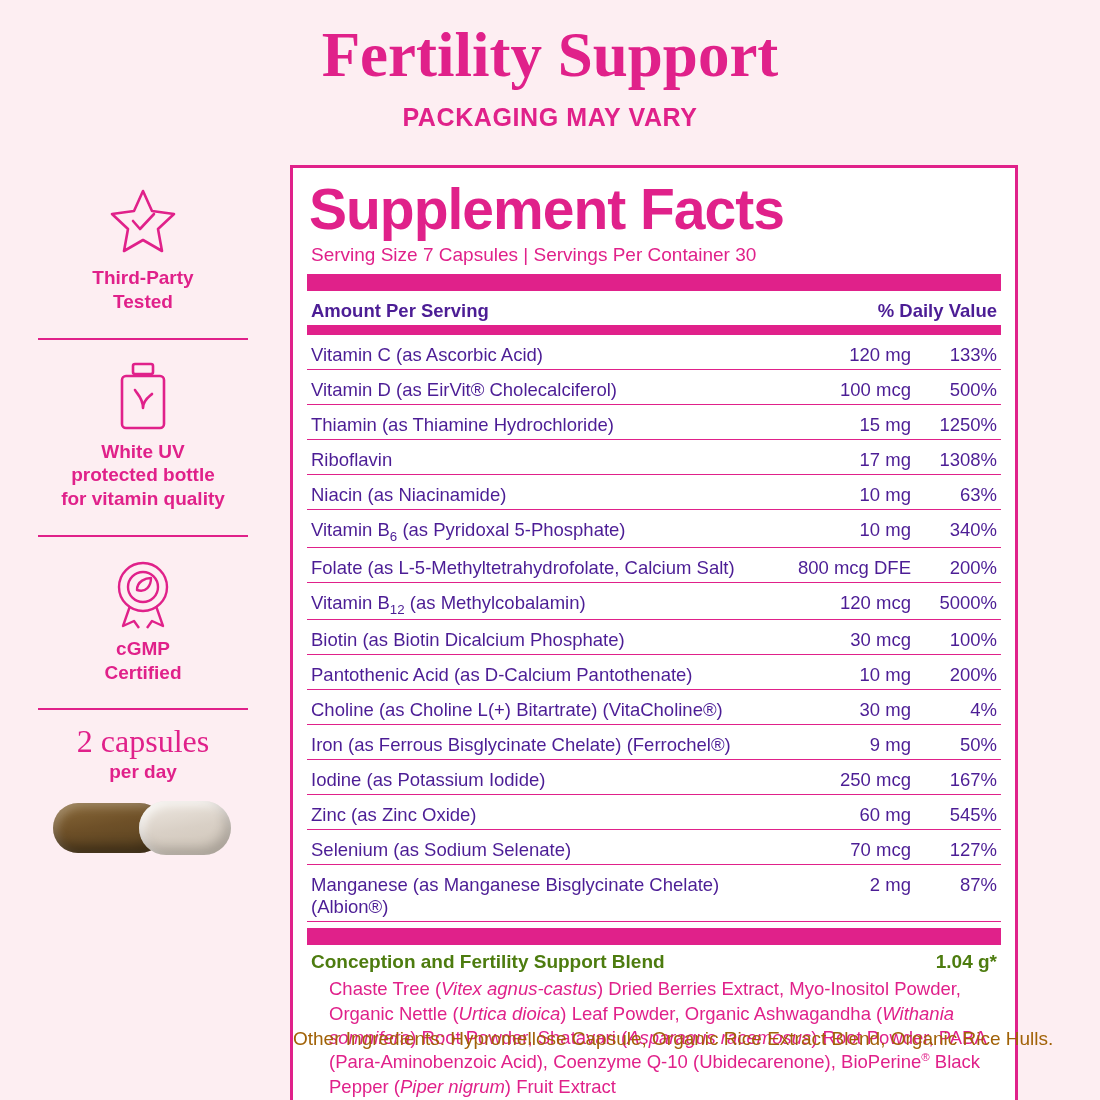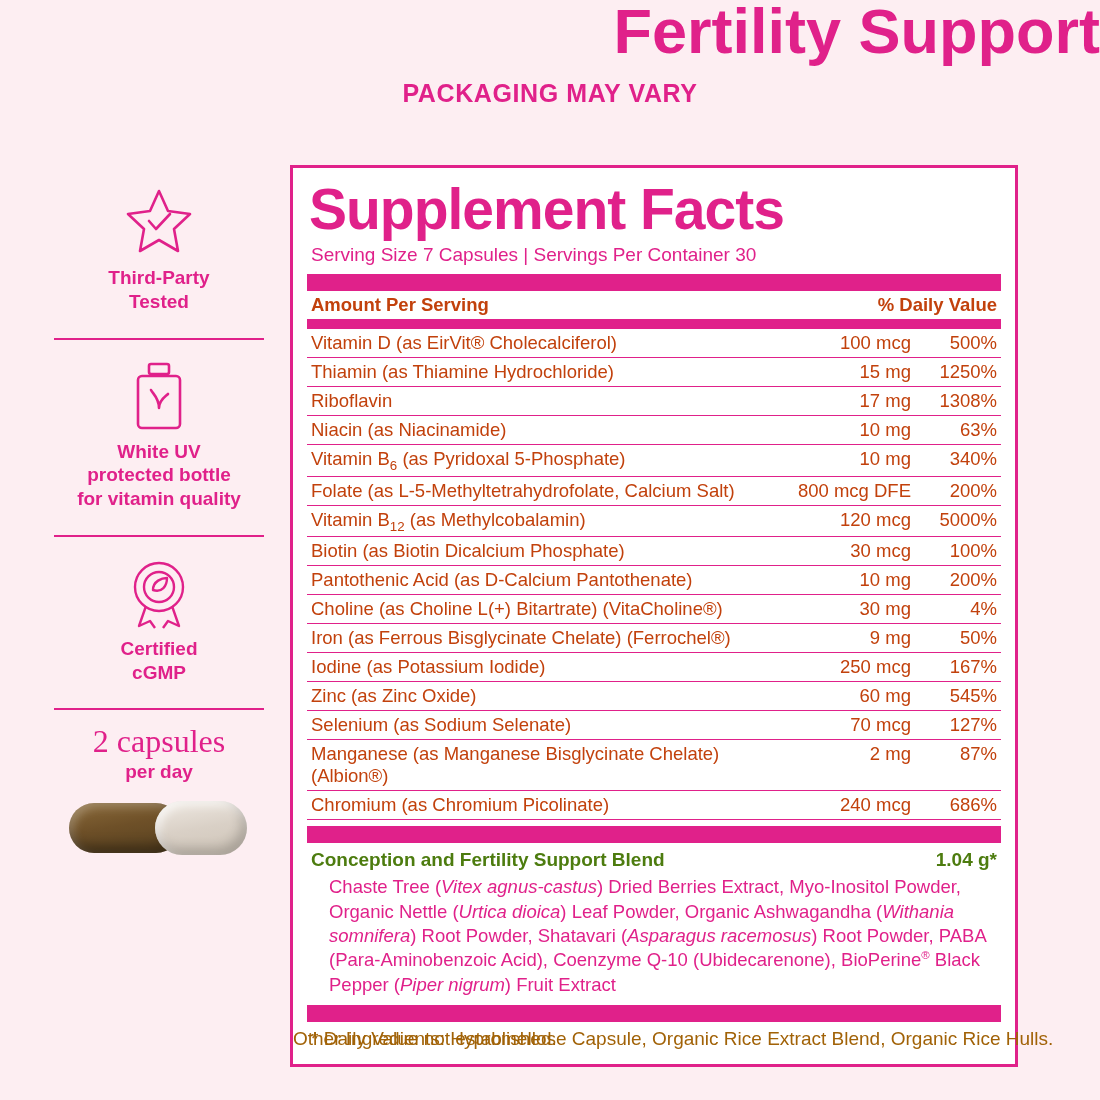--- a/index.html
+++ b/index.html
@@ -10,41 +10,42 @@
     background: #fdeef2;
     font-family: "Liberation Sans", sans-serif;
     color: #e0218a;
     overflow: hidden;
     position: relative;
   }
   .page { width: 1100px; height: 1100px; position: relative; }
 
   
   .title {
-    text-align: right;
-    font-family: Liberation Sans, sans-serif;
+    text-align: center;
+    font-family: Liberation Serif, serif;
     font-weight: bold;
     font-size: 63px;
     line-height: 1;
     color: #e0218a;
+    padding-top: 24px;
     letter-spacing: 0px;
   }
   .subtitle {
     text-align: center;
     font-size: 25px;
     font-weight: bold;
     letter-spacing: 0.6px;
     color: #e0218a;
     margin-top: 16px;
   }
 
   
   .left-col {
     position: absolute;
-    left: 48px;
+    left: 32px;
     top: 180px;
     width: 222px;
     text-align: center;
   }
   .badge { padding: 6px 0 10px 0; }
   .badge-icon { height: 72px; display: flex; align-items: center; justify-content: center; }
   .badge-text {
     font-size: 19px;
     font-weight: bold;
     line-height: 1.25;
@@ -114,23 +115,23 @@
     font-size: 19px;
     color: #e0218a;
     margin: 4px 0 8px 4px;
   }
   .bar-thick { height: 17px; background: #e0218a; margin: 0 0 0 0; }
   .bar-mid   { height: 10px; background: #e0218a; }
 
   table.facts { width: 100%; border-collapse: collapse; }
   table.facts td, table.facts th {
     border-bottom: 1.5px solid #e0218a;
-    padding: 3px 0 3px 0;
+    padding: 9px 0 3px 0;
     font-size: 18.5px;
-    color: #c2410c;
+    color: #4c1d95;
     vertical-align: baseline;
     text-align: left;
   }
   table.facts th { font-weight: bold; border-bottom: none; }
   .head-row th { padding: 2px 0 3px 0; }
   .c-name { padding-left: 4px !important; }
   .c-amt { text-align: right !important; white-space: nowrap; padding-right: 12px !important; }
   .c-dv  { text-align: right !important; white-space: nowrap; width: 78px; padding-right: 4px !important; margin-left: 28px; }
   .no-border td { border-bottom: none; }
 
@@ -212,22 +213,22 @@
       <div class="badge-icon">
         <svg width="74" height="74" viewBox="0 0 74 74" fill="none" stroke="#e0218a" stroke-width="2.4">
           <circle cx="37" cy="31" r="24"></circle>
           <circle cx="37" cy="31" r="15"></circle>
           <path d="M31 34 C31 25 40 22 45 22 C45 30 40 37 31 34 Z" stroke-linejoin="round"></path>
           <path d="M24 50 L17 70 L28 65 L33 72" stroke-linejoin="round"></path>
           <path d="M50 50 L57 70 L46 65 L41 72" stroke-linejoin="round"></path>
         </svg>
       </div>
       <div class="badge-text">
+        <div>cGMP</div>
         <div>Certified</div>
-        <div>cGMP</div>
       </div>
     </div>
 
     <div class="divider"></div>
 
     <div>
       <div class="capsule-head">2 capsules</div>
       <div class="capsule-sub">per day</div>
       <div class="capsule-img">
         <div class="cap-body"></div>
@@ -247,20 +248,25 @@
           <tr class="head-row">
         <th class="c-name" colspan="2">Amount Per Serving</th>
         <th class="c-dv">% Daily Value</th>
       </tr>
     </tbody>
       </table>
     <div class="bar-mid"></div>
 
     <table class="facts">
       <tbody>
+          <tr>
+            <td class="c-name">Vitamin C (as Ascorbic Acid)</td>
+            <td class="c-amt">120 mg</td>
+            <td class="c-dv">133%</td>
+          </tr>
       <tr>
             <td class="c-name">Vitamin D (as EirVit® Cholecalciferol)</td>
             <td class="c-amt">100 mcg</td>
             <td class="c-dv">500%</td>
           </tr>
       <tr>
             <td class="c-name">Thiamin (as Thiamine Hydrochloride)</td>
             <td class="c-amt">15 mg</td>
             <td class="c-dv">1250%</td>
           </tr>
@@ -322,25 +328,20 @@
       <tr>
             <td class="c-name">Selenium (as Sodium Selenate)</td>
             <td class="c-amt">70 mcg</td>
             <td class="c-dv">127%</td>
           </tr>
       <tr>
             <td class="c-name">Manganese (as Manganese Bisglycinate Chelate) (Albion®)</td>
             <td class="c-amt">2 mg</td>
             <td class="c-dv">87%</td>
           </tr>
-      <tr class="no-border">
-            <td class="c-name">Chromium (as Chromium Picolinate)</td>
-            <td class="c-amt">240 mcg</td>
-            <td class="c-dv">686%</td>
-          </tr>
     </tbody>
       </table>
 
     <div class="bar-thick" style="margin-top:6px;"></div>
 
     <div class="blend-row">
       <span>Conception and Fertility Support Blend</span>
       <span>1.04 g*</span>
     </div>
     <div class="blend-body">

